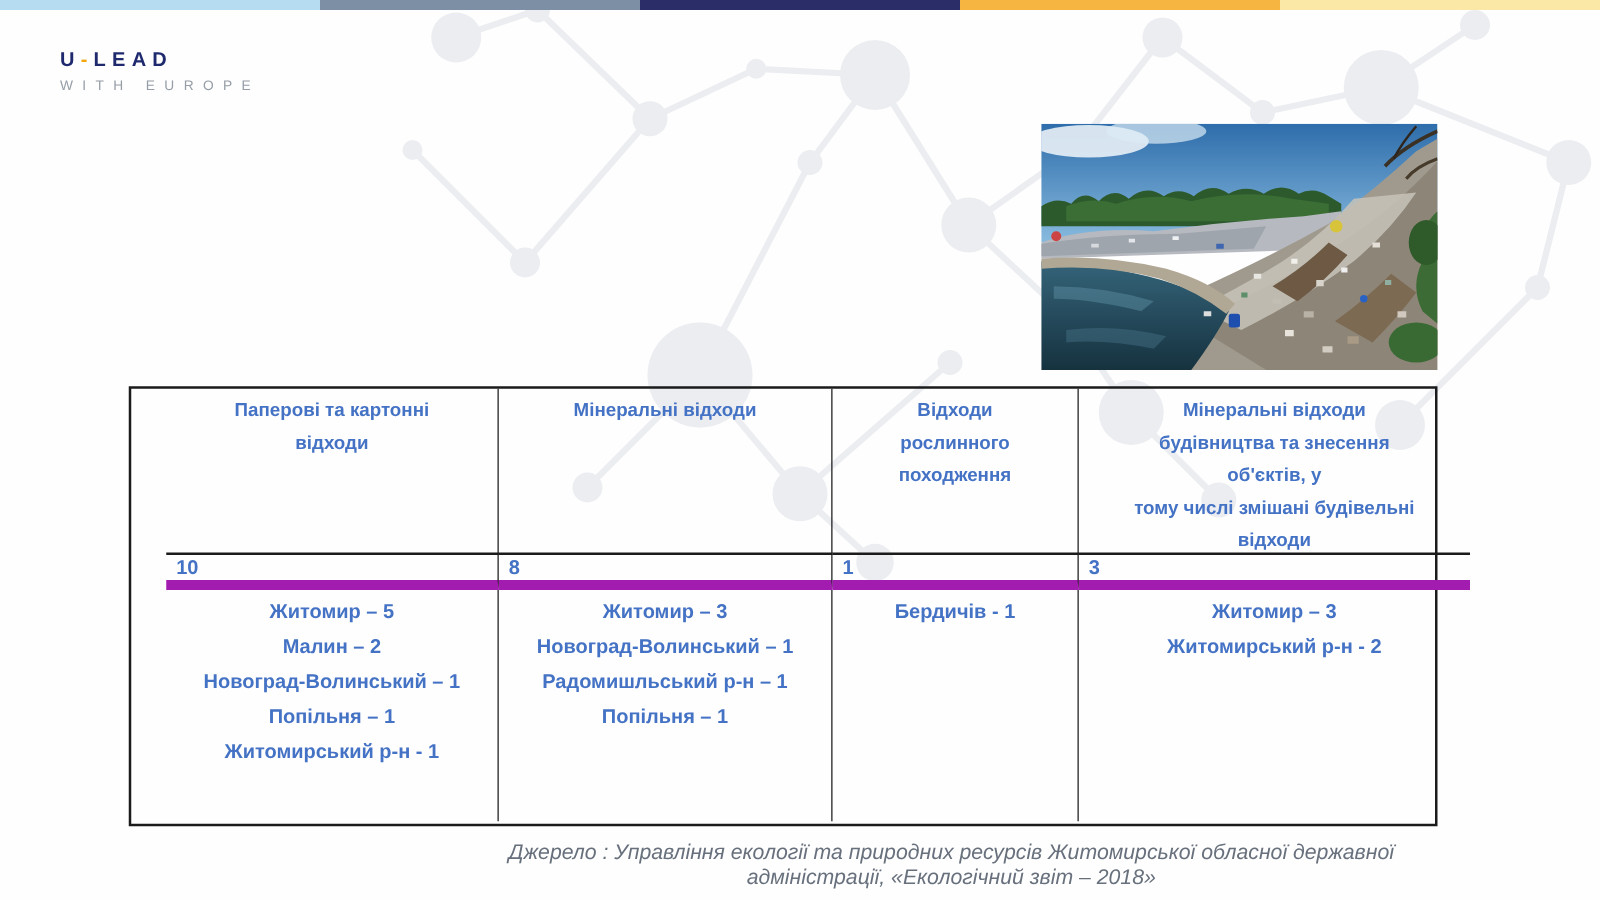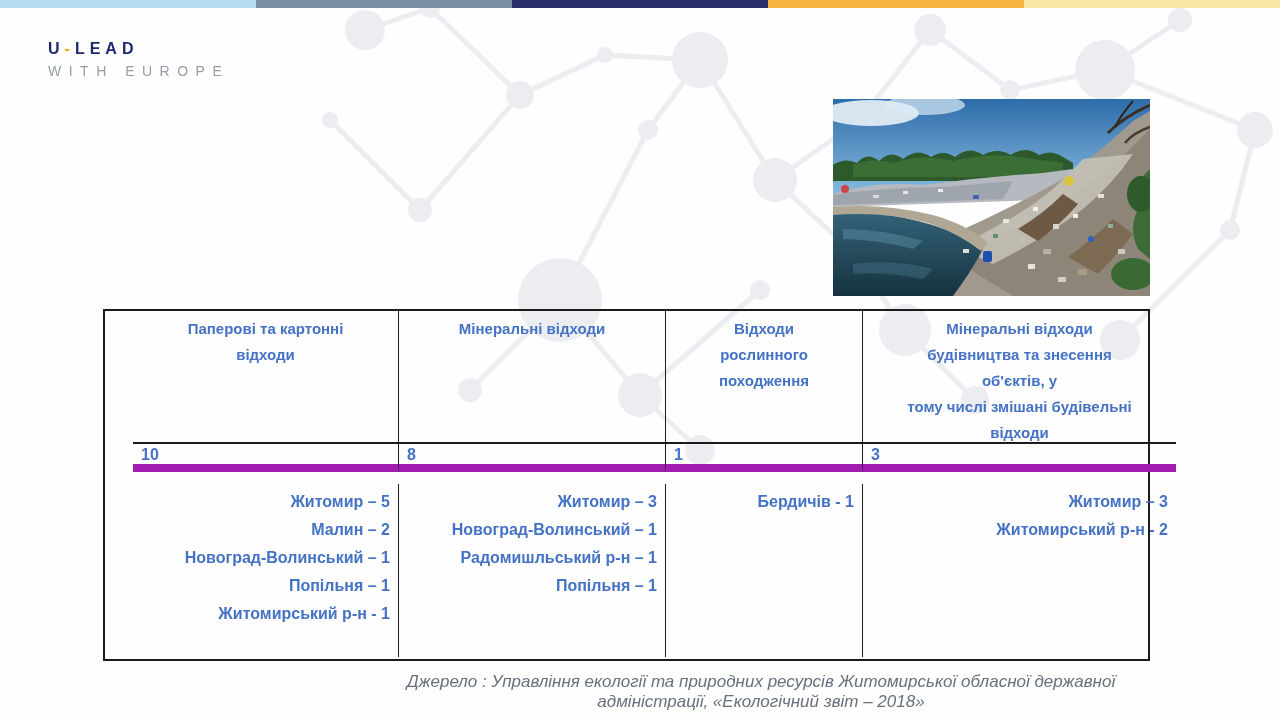--- a/index.html
+++ b/index.html
@@ -25,21 +25,21 @@
   .seg5 { background: #fbe8a6; }
 
   
   .logo { position: absolute; left: 48px; top: 40px; z-index: 3; }
   .logo-main {
     font-size: 16px; font-weight: 800; letter-spacing: 5px;
     color: #1f2a6e; font-family: "Liberation Sans", sans-serif;
   }
   .logo-dash { color: #f2a70f; font-weight: 800; }
   .logo-sub {
-    margin-top: 5px; font-size: 14px; letter-spacing: 7.5px;
+    margin-top: 5px; font-size: 11px; letter-spacing: 7.5px;
     color: #959da6; font-weight: 400;
   }
 
   
   .title {
     position: absolute; left: 115px; top: 162px; width: 606px; z-index: 2;
     text-align: center; color: #222a66; font-size: 21px; font-weight: 700;
     line-height: 28px; white-space: pre-line; letter-spacing: 0.1px;
   }
 
@@ -62,23 +62,22 @@
   .th {
     border-bottom: 2px solid #1b1b1b;
     text-align: center; font-size: 15px; line-height: 26px;
     padding-top: 5px; white-space: pre-line;
   }
   .tc {
     border-bottom: 8px solid #a21caf;
     font-size: 16px; padding: 2px 8px 0 8px; text-align: left;
   }
   .td {
-    font-size: 16px; line-height: 28px; padding: 4px 8px; text-align: right;
+    font-size: 16px; line-height: 28px; padding: 4px 8px; text-align: center;
     white-space: pre-line;
-    margin-top: 12px;
   }
 
   
   .footer {
     position: absolute; left: 380px; top: 672px; width: 762px; z-index: 2;
     text-align: center; font-size: 17px; font-style: italic; color: #67707c;
   }
 </style>
 </head>
 <body>

